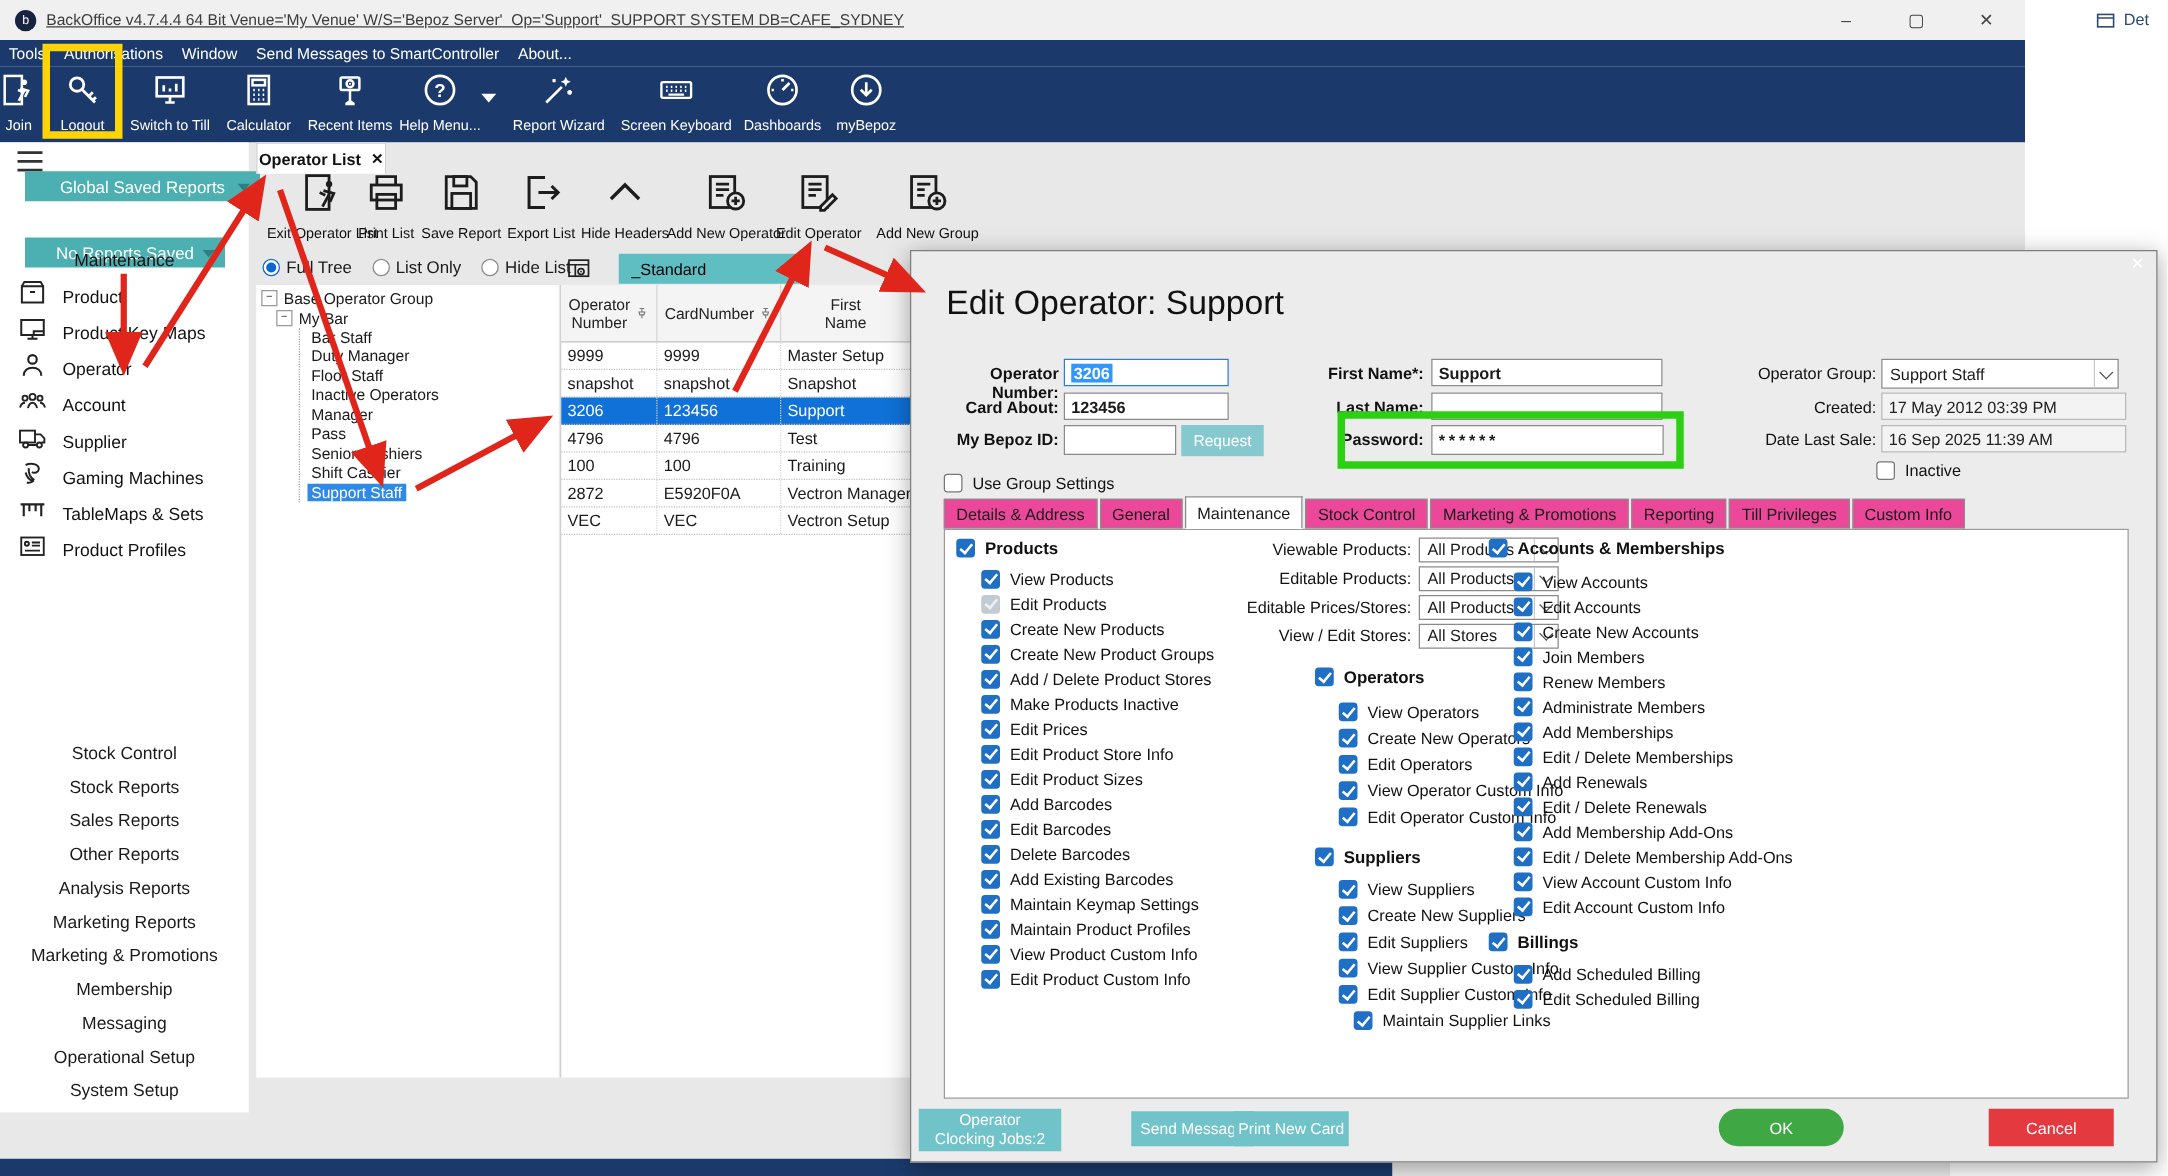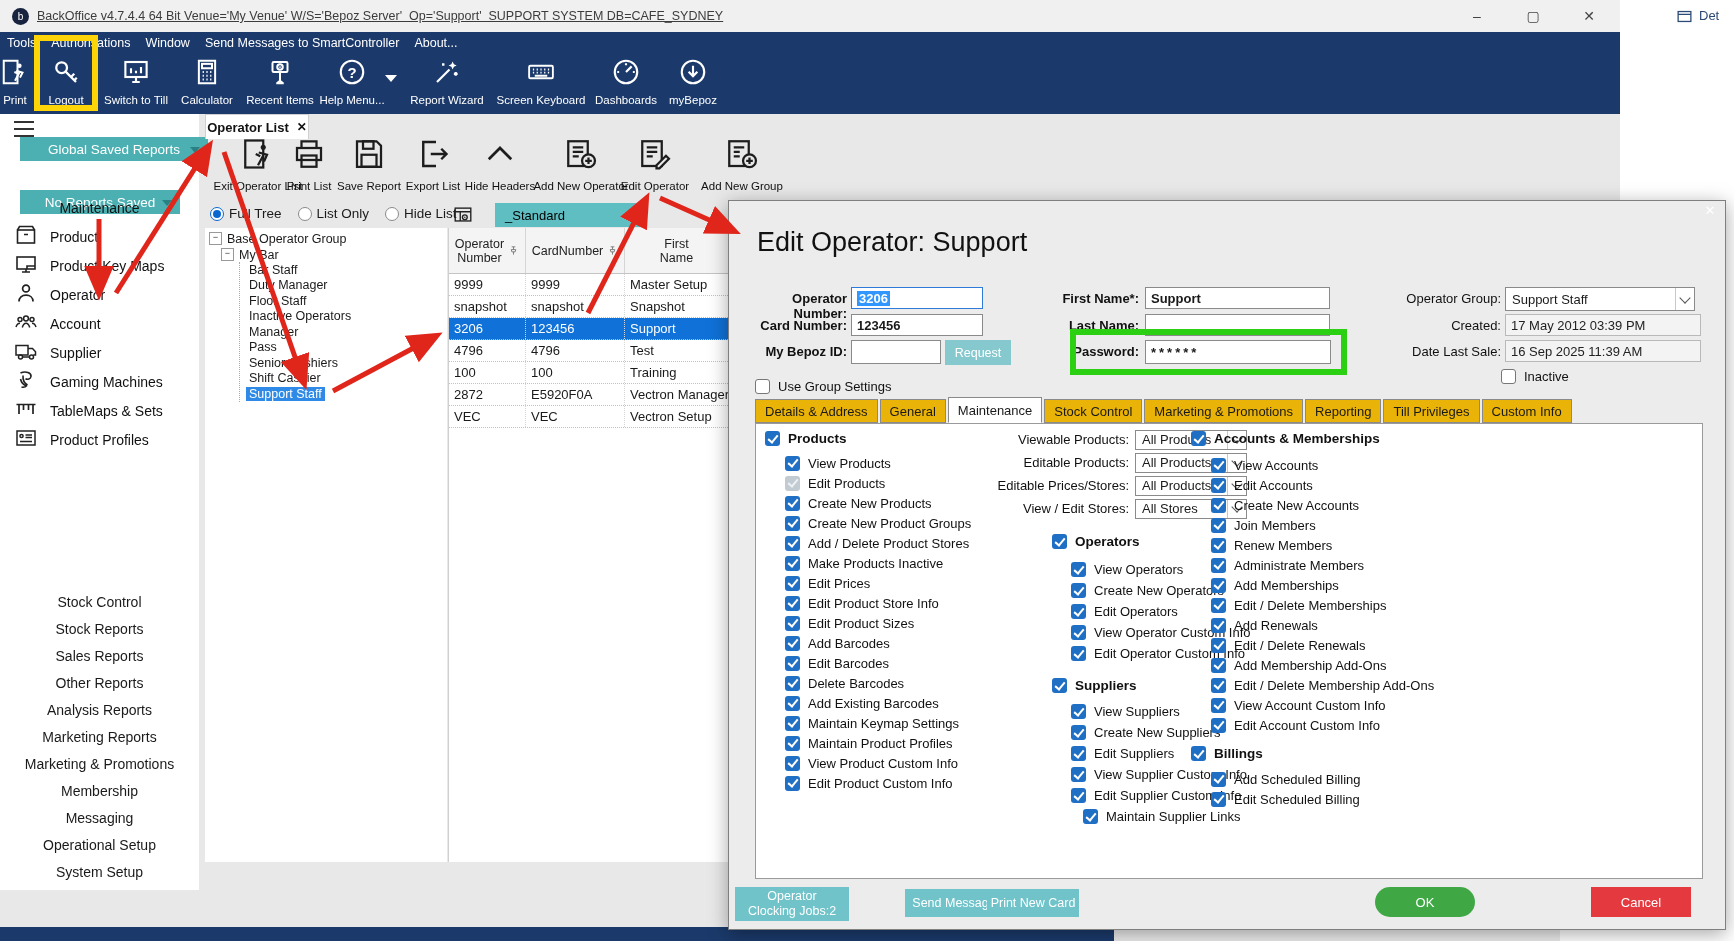--- a/index.html
+++ b/index.html
@@ -84,21 +84,21 @@
   .ckrow{display:flex;align-items:center;gap:8px;position:absolute;white-space:nowrap;}
   .ck{width:15px;height:15px;background:#1f6fc4;border-radius:3px;position:relative;flex:none;}
   .ck::after{content:"";position:absolute;left:4.5px;top:1.5px;width:4px;height:8px;border:solid #fff;border-width:0 2px 2px 0;transform:rotate(40deg);}
   .ck.off{background:#fff;border:1px solid #777;box-sizing:border-box;}
   .ck.off::after{display:none;}
   .ckrow.disabled .ck{background:#c2cad2;}
   .ckrow.disabled .ck::after{border-color:#eef1f4;}
   .cklabel{font-size:13px;color:#111;}
   .ckrow.hdr .cklabel{font-size:13.5px;font-weight:bold;}
   .tabsrow{position:absolute;left:26px;top:198px;display:flex;gap:2px;}
-  .tab{height:24px;border:1px solid #8a8a8a;background:#eab308;display:flex;align-items:center;justify-content:center;font-size:13px;padding:0 9px;white-space:nowrap;box-sizing:border-box;}
+  .tab{height:24px;border:1px solid #8a8a8a;background:#ec4899;display:flex;align-items:center;justify-content:center;font-size:13px;padding:0 9px;white-space:nowrap;box-sizing:border-box;}
   .tab.active{background:#fff;border-bottom:1px solid #fff;height:26px;margin-top:-2px;z-index:2;}
   .tabpanel{position:absolute;left:26px;top:222px;width:948px;height:456px;background:#fff;border:1px solid #9a9a9a;box-sizing:border-box;}
   .colstack{position:absolute;}
   .selrow{position:absolute;display:flex;align-items:center;}
   .selrow .slabel{width:233px;text-align:right;font-size:13px;color:#111;flex:none;}
   .btn{position:absolute;display:flex;align-items:center;justify-content:center;color:#fff;font-size:12.5px;text-align:center;}
   .btn.teal{background:#6fc3c9;}
   .btn.green{background:#3fa845;font-size:13px;border-radius:15px;}
   .btn.red{background:#e3393f;font-size:13px;}
   
@@ -137,21 +137,21 @@
       <span class="menuitem">About...</span>
     </div>
 
   <div class="abs maintoolbar">
     <div class="tbitem" style="left:-4px;width:38px;">
       <span><svg viewBox="0 0 24 24" fill="none" stroke="currentColor" stroke-width="1.6">
             <rect x="3" y="3" width="11" height="18"></rect>
             <circle cx="15.5" cy="7" r="1.8" fill="currentColor" stroke="none"></circle>
             <path d="M13 11l5 1.5-2 4M15.5 12.5L12 19M14 13l-2.5-1"></path>
           </svg></span>
-      <span class="tblabel">Print</span>
+      <span class="tblabel">Join</span>
       </div>
     <div class="tbitem" style="left:36px;width:60px;">
       <span><svg viewBox="0 0 24 24" fill="none" stroke="currentColor" stroke-width="1.8">
             <circle cx="8.5" cy="8.5" r="4.3"></circle>
             <path d="M11.7 11.7l8.3 8.3M16 16l2.6-2.6M18.6 18.6l2-2"></path>
           </svg></span>
       <span class="tblabel">Logout</span>
       </div>
     <div class="tbitem" style="left:96px;width:80px;">
       <span><svg viewBox="0 0 24 24" fill="none" stroke="currentColor" stroke-width="1.7">
@@ -532,21 +532,21 @@
   </div>
 
   <div class="abs dialog" style="z-index:40;">
     <div class="dlg-close">✕</div>
     <div class="dlg-heading">Edit Operator: Support</div>
 
     <div class="frow-label" style="left:18px;top:90px;width:100px;">Operator Number:</div>
     <div class="ffield" style="left:122px;top:86px;width:132px;height:22px;border:1px solid #2f7bd9;">
         <span class="selblue">3206</span>
       </div>
-    <div class="frow-label" style="left:18px;top:117px;width:100px;">Card Number:</div>
+    <div class="frow-label" style="left:18px;top:117px;width:100px;">Card About:</div>
     <div class="ffield bold" style="left:122px;top:113px;width:132px;height:22px;">123456</div>
     <div class="frow-label" style="left:18px;top:143px;width:100px;">My Bepoz ID:</div>
     <div class="ffield" style="left:122px;top:139px;width:90px;height:24px;"></div>
     <div class="tealsmall" style="left:216px;top:139px;width:66px;height:25px;">Request</div>
 
     <div class="frow-label" style="left:327px;top:90px;width:83px;">First Name*:</div>
     <div class="ffield bold" style="left:416px;top:86px;width:185px;height:22px;">Support</div>
     <div class="frow-label" style="left:327px;top:117px;width:83px;">Last Name:</div>
     <div class="ffield" style="left:416px;top:113px;width:185px;height:22px;"></div>
     <div class="frow-label" style="left:327px;top:143px;width:83px;">Password:</div>

